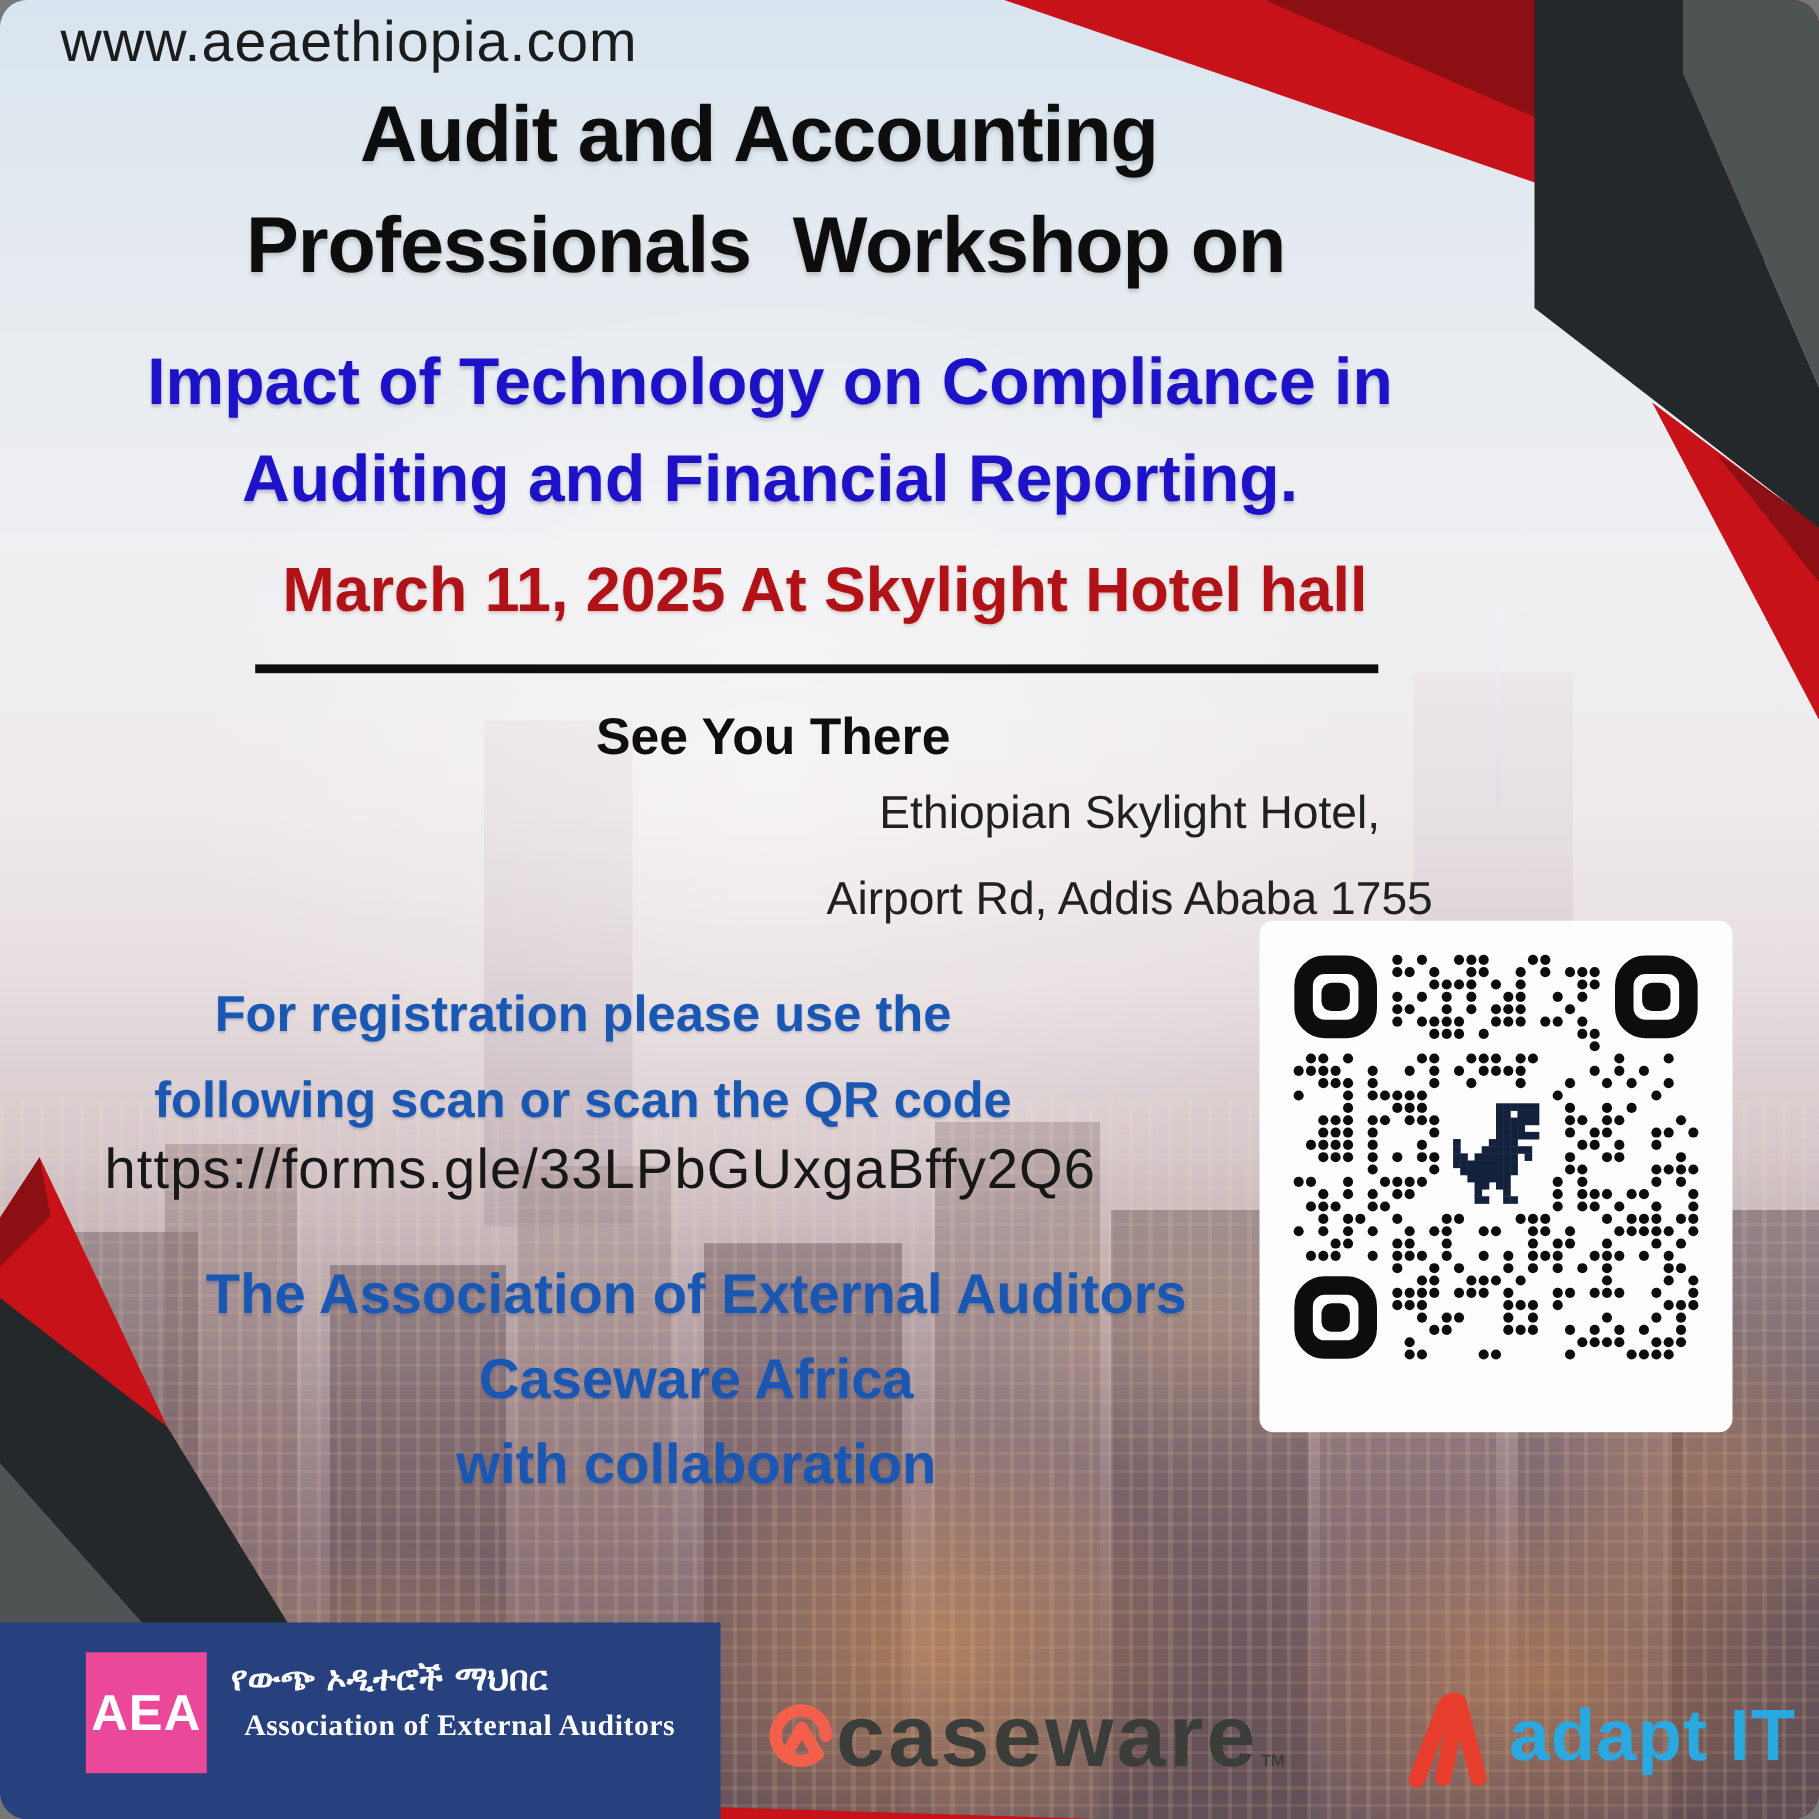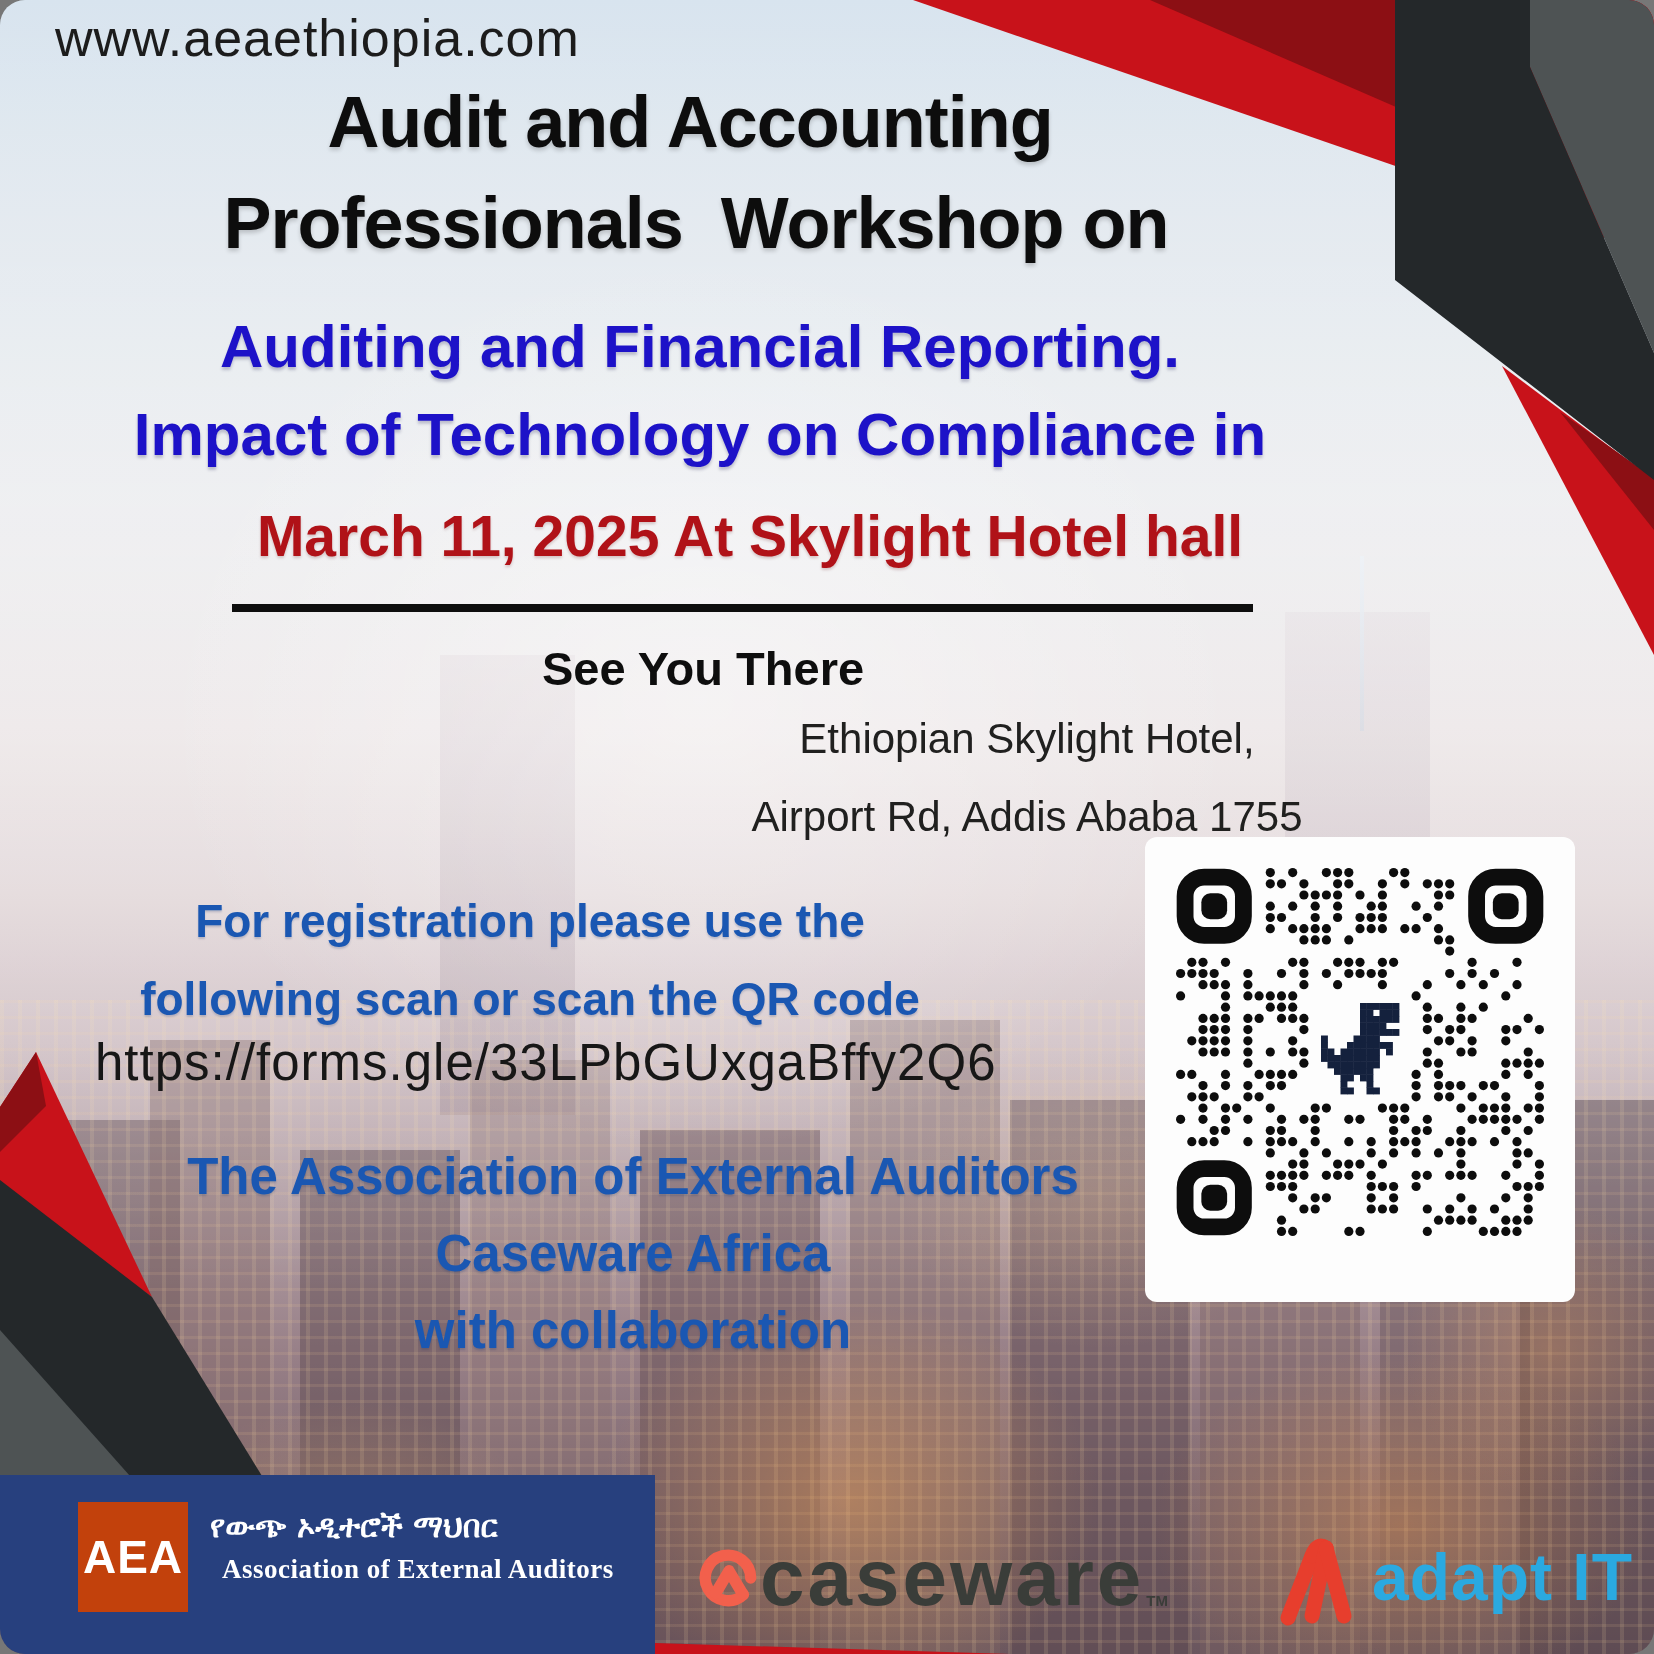--- a/index.html
+++ b/index.html
@@ -55,21 +55,21 @@
   .seeyou{left:0;top:641px;width:1406px;text-align:center;font-size:47px;font-weight:800;color:#0e0e0e;}
   .address{left:400px;top:700px;width:1254px;text-align:center;font-size:42px;line-height:78px;font-weight:300;color:#20201f;}
   .reg{left:0;top:882px;width:1060px;text-align:center;font-size:46px;line-height:78px;font-weight:800;color:#1a57b2;text-shadow:0 2px 2px rgba(20,50,110,.2);}
   .reglink{left:95px;top:1033px;font-size:51px;font-weight:300;color:#171717;letter-spacing:1px;}
   .collab{left:0;top:1138px;width:1266px;text-align:center;font-size:51px;line-height:77px;font-weight:800;color:#1a57b2;text-shadow:0 2px 2px rgba(20,50,110,.2);}
 
   .qr-card{position:absolute;left:1145px;top:837px;width:430px;height:465px;background:#fdfdfd;border-radius:12px;}
   .qr-card svg{position:absolute;left:30px;top:30px;}
 
   .aea-box{position:absolute;left:0;top:1475px;width:655px;height:179px;background:#27407e;}
-  .aea-sq{position:absolute;left:78px;top:27px;width:110px;height:110px;background:#c2410c;display:flex;align-items:center;justify-content:center;}
+  .aea-sq{position:absolute;left:78px;top:27px;width:110px;height:110px;background:#ec4899;display:flex;align-items:center;justify-content:center;}
   .aea-sq span{color:#fff;font-size:46px;font-weight:800;letter-spacing:1px;}
   .aea-names{position:absolute;left:210px;top:33px;color:#fff;}
   .amh{font-size:31px;font-weight:700;font-family:"DejaVu Sans", sans-serif;}
   .eng{margin-top:9px;font-size:27px;font-weight:700;font-family:"Liberation Serif", serif;letter-spacing:.5px;margin-left:12px;}
 
   .cw{position:absolute;left:698px;top:1538px;display:flex;align-items:center;}
   .cw-word{color:#3a3d39;font-size:80px;font-weight:700;letter-spacing:3px;line-height:1;}
   .cw-tm{color:#3a3d39;font-size:15px;font-weight:700;position:relative;top:22px;left:2px;}
   .adapt{position:absolute;left:1272px;top:1524px;display:flex;align-items:center;}
   .adapt-word{color:#2aa9e0;font-size:66px;font-weight:700;letter-spacing:1px;margin-left:14px;}
@@ -118,22 +118,22 @@
   </svg>
 
   <div class="txt website">www.aeaethiopia.com</div>
 
   <h1 class="txt headline">
     <span style="display:block">Audit and Accounting</span>
     <span style="display:block" class="prews">Professionals  Workshop on</span>
   </h1>
 
   <div class="txt topic">
+    <span style="display:block">Impact of Technology on Compliance in</span>
     <span style="display:block">Auditing and Financial Reporting.</span>
-    <span style="display:block">Impact of Technology on Compliance in</span>
   </div>
 
   <div class="txt dateline">March 11, 2025 At Skylight Hotel hall</div>
 
   <div class="divider"></div>
 
   <div class="txt seeyou">See You There</div>
 
   <div class="txt address">
     <span style="display:block">Ethiopian Skylight Hotel,</span>

